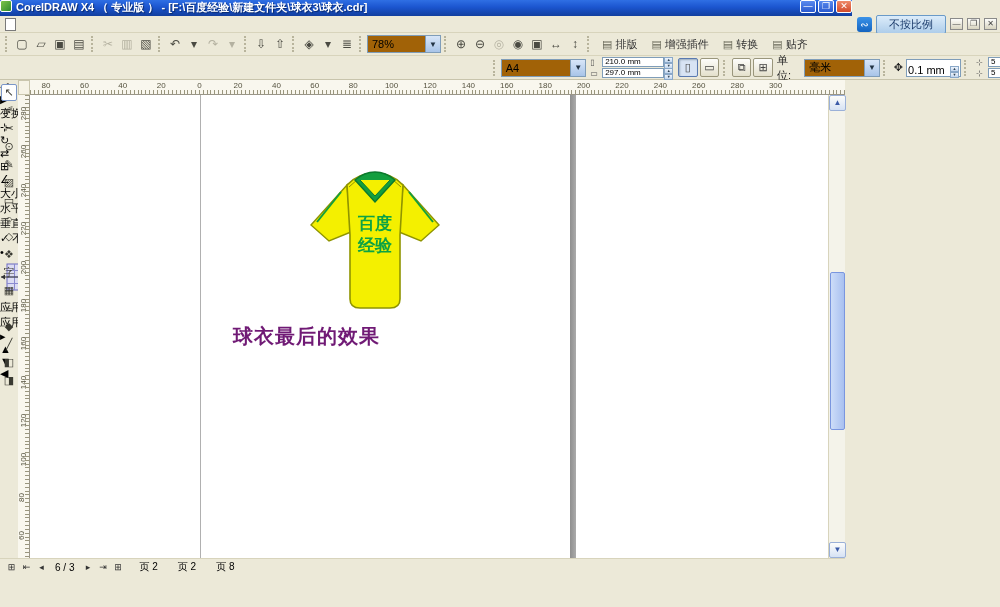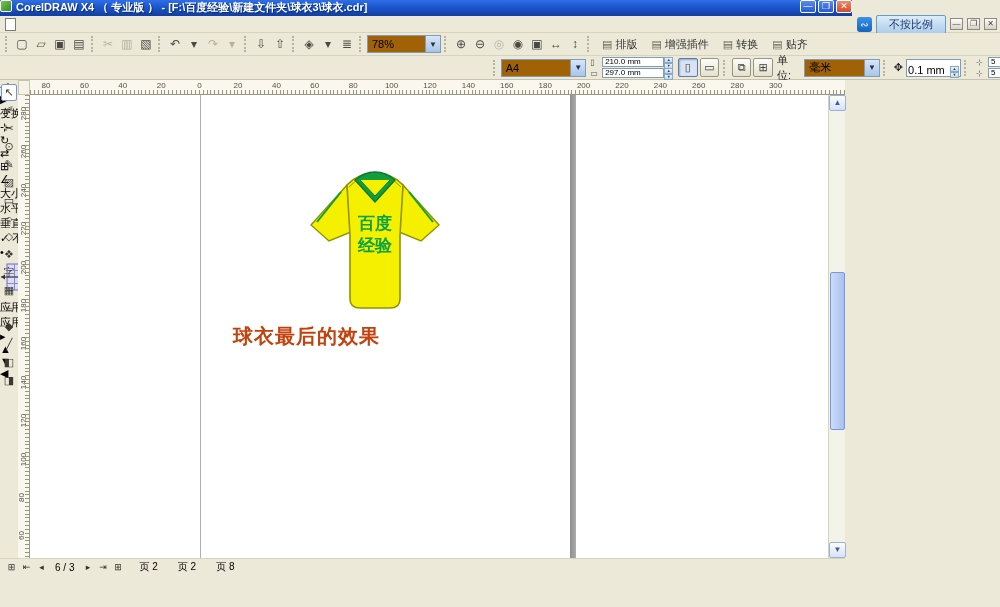--- a/index.html
+++ b/index.html
@@ -78,21 +78,21 @@
   .hrl{position:absolute;top:1px;font-size:8px;color:#55523f;transform:translateX(-50%);}
   #vruler{position:absolute;left:18px;top:15px;width:12px;height:463px;background:#f9f7ee;border-right:1px solid #9a9688;overflow:hidden;}
   #vruler::after{content:"";position:absolute;top:0;right:0;height:100%;width:4px;
     background:repeating-linear-gradient(to bottom,#9a967e 0 1px,transparent 1px 3.84px);}
   .vrl{position:absolute;left:-1px;font-size:8px;color:#55523f;transform:rotate(-90deg);}
 
   #canvas{position:absolute;left:30px;top:15px;width:798px;height:463px;background:#fff;overflow:hidden;}
   #page-left-edge{position:absolute;left:170px;top:0;width:1px;height:463px;background:#b0b0b0;}
   #page-right-edge{position:absolute;left:540px;top:0;width:6px;height:463px;
     background:linear-gradient(90deg,#8f8f8f,#ababab);}
-  #caption{position:absolute;left:203px;top:228px;width:220px;color:#c2410c;
+  #caption{position:absolute;left:203px;top:228px;width:220px;color:#701a75;
     font-family:"Liberation Serif",serif;font-size:20px;font-weight:600;letter-spacing:1px;}
 
   
   #vscroll{position:absolute;left:828px;top:15px;width:17px;height:463px;background:#f4f3ea;border-left:1px solid #d8d4bc;}
   .sbtn{position:absolute;width:17px;height:16px;background:linear-gradient(180deg,#fdfdfb,#d6e2f4);
     border:1px solid #9ab0d8;border-radius:2px;color:#3a5aa8;font-size:8px;text-align:center;line-height:14px;}
   #vthumb{position:absolute;left:1px;top:177px;width:15px;height:158px;border:1px solid #7a96df;border-radius:2px;
     background:linear-gradient(90deg,#cdddf8,#a8c0f0);}
   #bottomnav{position:absolute;left:0;top:478px;width:845px;height:17px;background:#ece9d8;
     border-top:1px solid #d8d4bc;display:flex;align-items:center;padding-left:4px;}

